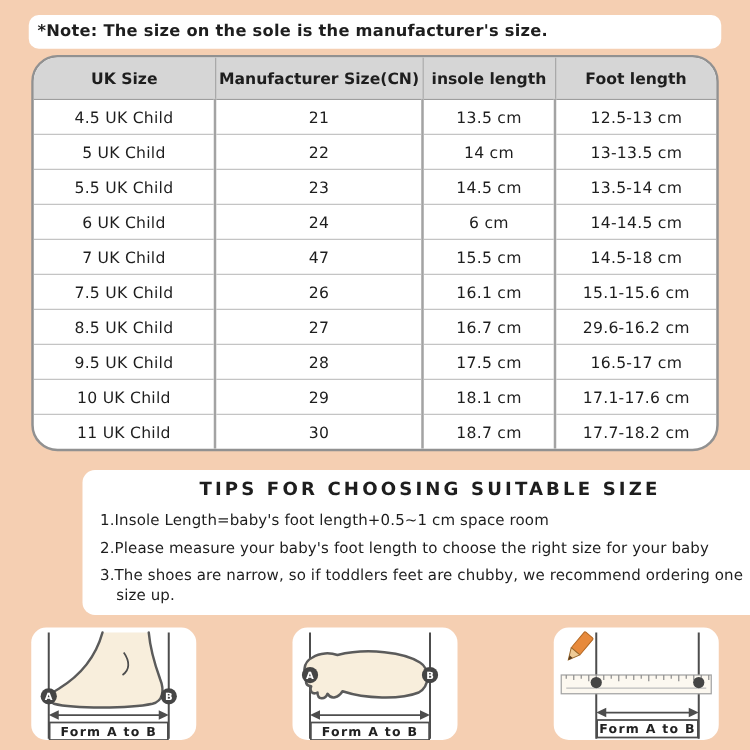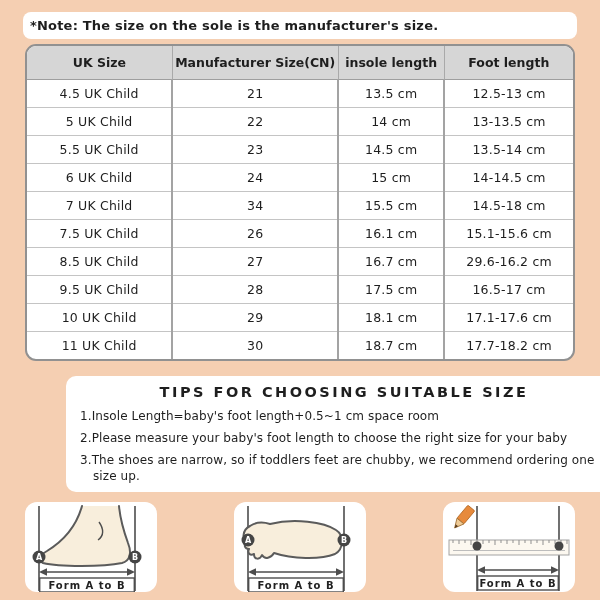--- a/index.html
+++ b/index.html
@@ -16,21 +16,21 @@
   .note-box {
     position:absolute; left:23px; top:12px; width:554px; height:27px;
     background:#FFFFFF; border-radius:8px;
     display:flex; align-items:center; padding-left:7px;
     font-size:13px; font-weight:bold; letter-spacing:0.2px;
   }
 
   
   .table-wrap {
     position:absolute; left:25px; top:44px; width:550px;
-    background:#FFFFFF; border:2px solid #919191; border-radius:11px;
+    background:#FFFFFF; border:2px solid #919191; border-radius:21px;
     overflow:hidden;
   }
   table { width:100%; border-collapse:collapse; table-layout:fixed; text-align:center; }
   col.c1 { width:26.6%; } col.c2 { width:30.4%; } col.c3 { width:19.4%; } col.c4 { width:23.6%; }
   th {
     height:33px; background:#D6D6D6; font-weight:bold; font-size:12.5px;
     border-right:1px solid #A9A9A9; border-bottom:1px solid #9E9E9E;
   }
   th:last-child { border-right:none; }
   td {
@@ -109,26 +109,26 @@
       </tr>
       <tr>
         <td>5.5 UK Child</td>
         <td>23</td>
         <td>14.5 cm</td>
         <td>13.5-14 cm</td>
       </tr>
       <tr>
         <td>6 UK Child</td>
         <td>24</td>
-        <td>15 cm</td>
+        <td>6 cm</td>
         <td>14-14.5 cm</td>
       </tr>
       <tr>
         <td>7 UK Child</td>
-        <td>34</td>
+        <td>47</td>
         <td>15.5 cm</td>
         <td>14.5-18 cm</td>
       </tr>
       <tr>
         <td>7.5 UK Child</td>
         <td>26</td>
         <td>16.1 cm</td>
         <td>15.1-15.6 cm</td>
       </tr>
       <tr>

